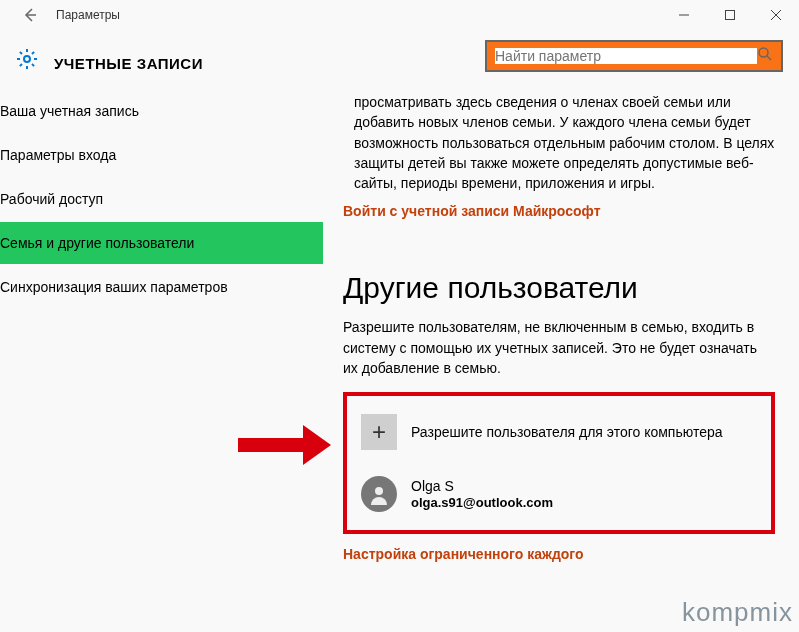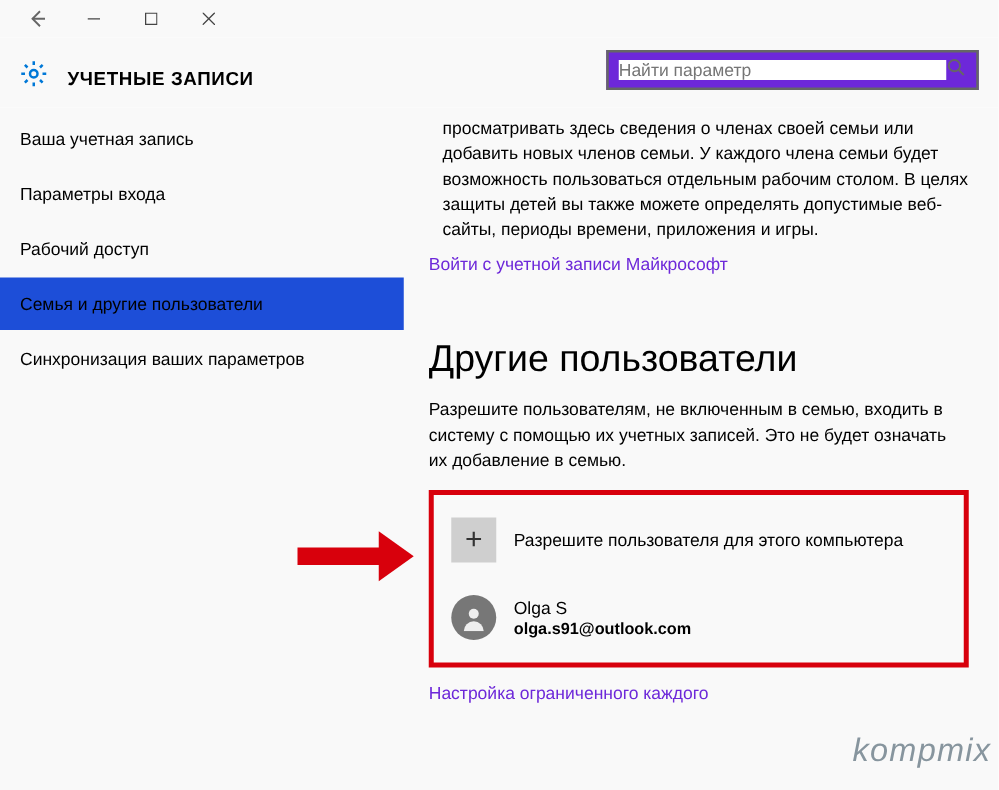--- a/index.html
+++ b/index.html
@@ -52,21 +52,21 @@
     }
     .page-title {
       font-size: 15px;
       font-weight: 600;
       letter-spacing: 0.5px;
       flex: 1;
     }
     .search-box {
       width: 298px; height: 32px;
       border: 2px solid #666;
-      background: #6d28d9;
+      background: #f97316;
       display:flex; align-items:center;
       padding: 0 8px;
     }
     .search-box input {
       border:none; outline:none;
       font-size: 14px;
       flex:1;
       color:#666;
     }
     .search-box .mag {
@@ -75,45 +75,46 @@
     .body-row {
       display:flex;
       height: calc(632px - 30px - 56px);
       background: #f9f9f9;
     }
     .sidebar {
       width: 323px;
       padding-top: 4px;
     }
     .sidebar-item {
-      padding: 13px 16px;
+      padding: 13px 0;
       font-size: 14px;
       color: #000;
       cursor: pointer;
       margin-bottom: 2px;
     }
     .sidebar-item.selected {
-      background: #1d4ed8;
+      background: #22c55e;
     }
     .content {
       flex:1;
       padding: 6px 24px 20px 20px;
       overflow: hidden;
     }
     .intro-text {
       font-size: 14px;
       line-height: 1.45;
       color: #000;
       margin-bottom: 10px;
       margin-left: 11px;
     }
     .link {
-      color: #6d28d9;
+      color: #c2410c;
       font-size: 14px;
       cursor: pointer;
+      font-weight: bold;
     }
     .section-title {
       font-size: 30px;
       font-weight: 400;
       margin-top: 52px;
       margin-bottom: 12px;
     }
     .section-desc {
       font-size: 14px;
       line-height: 1.45;
@@ -161,39 +162,39 @@
       position: absolute;
       left: 233px;
       top: 420px;
       width: 100px;
       height: 50px;
       pointer-events: none;
     }
     .watermark {
       position: absolute;
       right: 6px;
-      bottom: 16px;
+      bottom: 4px;
       font-size: 26px;
       font-weight: 300;
       color: #7a8a94;
       opacity: 0.9;
-      font-style: italic;
       letter-spacing: 1px;
     }
   </style>
 </head>
 <body>
 
 <div class="titlebar">
   <div class="back-btn">
     <svg width="16" height="16" viewBox="0 0 16 16">
       <path d="M10 2 L4 8 L10 14" stroke="#666" stroke-width="1.5" fill="none"></path>
       <path d="M4 8 L14 8" stroke="#666" stroke-width="1.5"></path>
     </svg>
   </div>
+  <div class="title">Параметры</div>
   <div class="win-controls">
     <div class="wc">
       <svg width="10" height="10" viewBox="0 0 10 10">
           <path d="M0 5 L10 5" stroke="#444" stroke-width="1"></path>
         </svg>
     </div>
     <div class="wc">
       <svg width="10" height="10" viewBox="0 0 10 10">
           <rect x="0.5" y="0.5" width="9" height="9" stroke="#444" fill="none" stroke-width="1"></rect>
         </svg>

